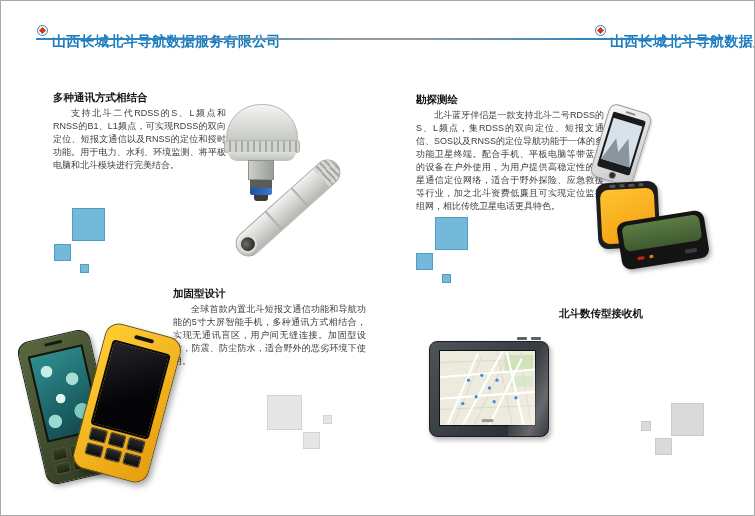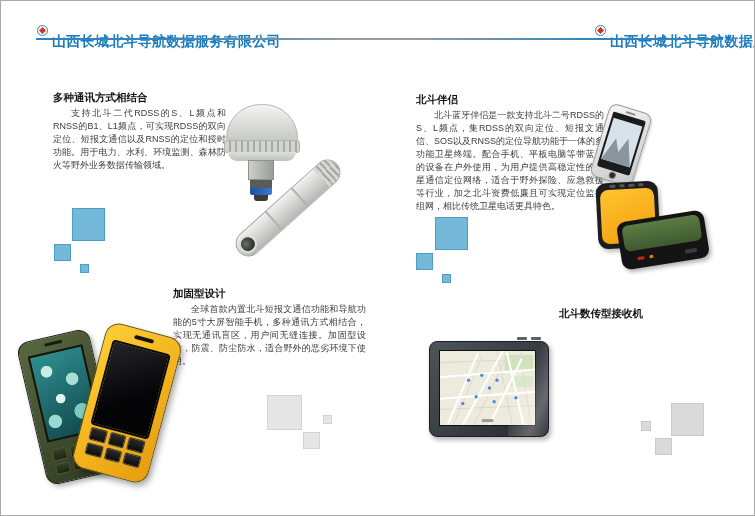--- a/index.html
+++ b/index.html
@@ -122,39 +122,39 @@
     </span>
   <span class="company" style="left:51px">山西长城北斗导航数据服务有限公司</span>
 
   <span class="logo" style="left:594px">
       <span class="dot"></span>
     </span>
   <span class="company" style="left:609px">山西长城北斗导航数据服务有限公司</span>
   <div class="header-rule"></div>
 
   <div class="sec-title" style="left:52px;top:90px">多种通讯方式相结合</div>
-  <div class="sec-body" style="left:52px;top:106px;width:173px">支持北斗二代RDSS的S、L频点和RNSS的B1、L1频点，可实现RDSS的双向定位、短报文通信以及RNSS的定位和授时功能。用于电力、水利、环境监测、森林防火等野外业务数据传输领域。</div>
+  <div class="sec-body" style="left:52px;top:106px;width:173px">支持北斗二代RDSS的S、L频点和RNSS的B1、L1频点，可实现RDSS的双向定位、短报文通信以及RNSS的定位和授时功能。用于电力、水利、环境监测、将平板电脑和北斗模块进行完美结合。</div>
 
   <div class="art" style="left:190px;top:95px;width:160px;height:180px">
     <div class="dome"></div>
     <div class="ribs"></div>
     <div class="dbase"></div>
     <div class="stem"></div>
     <div class="connector"></div>
     <div class="bluering"></div>
     <div class="tip"></div>
     <div class="tube">
       <span class="cap"></span>
       <span class="hole"></span>
       <span class="band" style="left:45px"></span>
       <span class="band" style="left:80px"></span>
     </div>
   </div>
 
-  <div class="sec-title" style="left:415px;top:92px">北斗伴侣</div>
+  <div class="sec-title" style="left:415px;top:92px">勘探测绘</div>
   <div class="sec-body" style="left:415px;top:108px;width:188px">北斗蓝牙伴侣是一款支持北斗二号RDSS的S、L频点，集RDSS的双向定位、短报文通信、SOS以及RNSS的定位导航功能于一体的多功能卫星终端。配合手机、平板电脑等带蓝牙的设备在户外使用，为用户提供高稳定性的卫星通信定位网络，适合于野外探险、应急救援等行业，加之北斗资费低廉且可实现定位监控组网，相比传统卫星电话更具特色。</div>
 
   <div class="art" style="left:598px;top:106px;width:60px;height:90px">
     <div class="iphone">
       <span class="spk"></span>
       <div class="scr">
         <div class="photo">
           <div class="mtn"></div>
         </div>
       </div>

